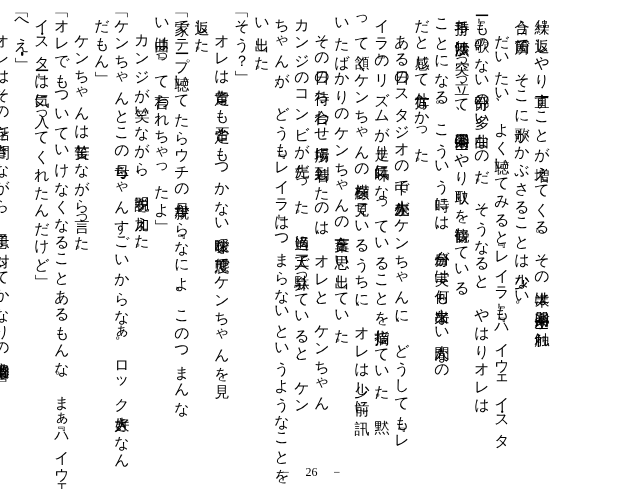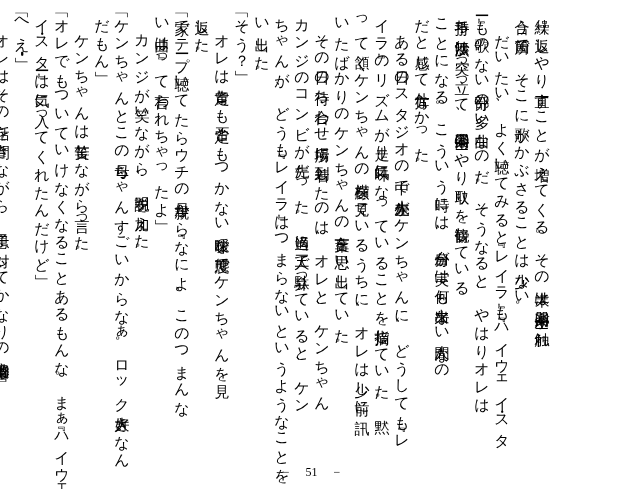--- a/index.html
+++ b/index.html
@@ -55,17 +55,17 @@
 <body>
 
 <div class="page">
 
   <div class="body-text">
     
   <div class="text-column">繰り返しやり直すことが増えてくる。その大半は楽器同士が触れ</div><div class="text-column">合う箇所で、そこに歌がかぶさることは少ない。</div><div class="text-column">　だいたい、よく聴いてみると『レイラ』も『ハイウェイ・スタ</div><div class="text-column">ー』も歌のない部分の多い曲なのだ。そうなると、やはりオレは</div><div class="text-column">手持ち無沙汰に突っ立って、楽器同士のやり取りを傍観している</div><div class="text-column">ことになる。こういう時には、自分が実は何も出来ない人間なの</div><div class="text-column">だと感じて仕方なかった。</div><div class="text-column">　ある日のスタジオの中で大先生がケンちゃんに、どうしても『レ</div><div class="text-column">イラ』のリズムが走り気味になっていることを指摘していた。黙</div><div class="text-column">って頷くケンちゃんの横顔を見ているうちに、オレは少し前に訊</div><div class="text-column">いたばかりのケンちゃんの言葉を思い出していた。</div><div class="text-column">　その日の待ち合わせ場所に到着したのは、オレと、ケンちゃん</div><div class="text-column">カンジのコンビが先だった。適当に三人で駄弁っていると、ケン</div><div class="text-column">ちゃんが、どうも『レイラ』はつまらないというようなことを言</div><div class="text-column">い出した。</div><div class="text-column">「そう？」</div><div class="text-column">　オレは肯定とも否定ともつかない曖昧な態度でケンちゃんを見</div><div class="text-column">返した。</div><div class="text-column">「家でテープ聴いてたらウチの母親から『なによ、このつまんな</div><div class="text-column">い曲は』って言われちゃったよ」</div><div class="text-column">　カンジが笑いながら、説明を加えた。</div><div class="text-column">「ケンちゃんとこの母ちゃんすごいからなぁ。ロック大好きなん</div><div class="text-column">だもん」</div><div class="text-column">　ケンちゃんは苦笑しながら言った。</div><div class="text-column">「オレでもついていけなくなることあるもんな。まぁ『ハイウェ</div><div class="text-column">イ・スター』は気に入ってくれたんだけど」</div><div class="text-column">「へえ・・・」</div><div class="text-column">　オレはその話を聞きながら、息子に対してかなりの音楽的影響</div></div>
 
   <div class="footer">
     <span>−</span>
-    <span>51</span>
+    <span>26</span>
     <span>−</span>
   </div>
 
 </div>
 
 </body></html>

